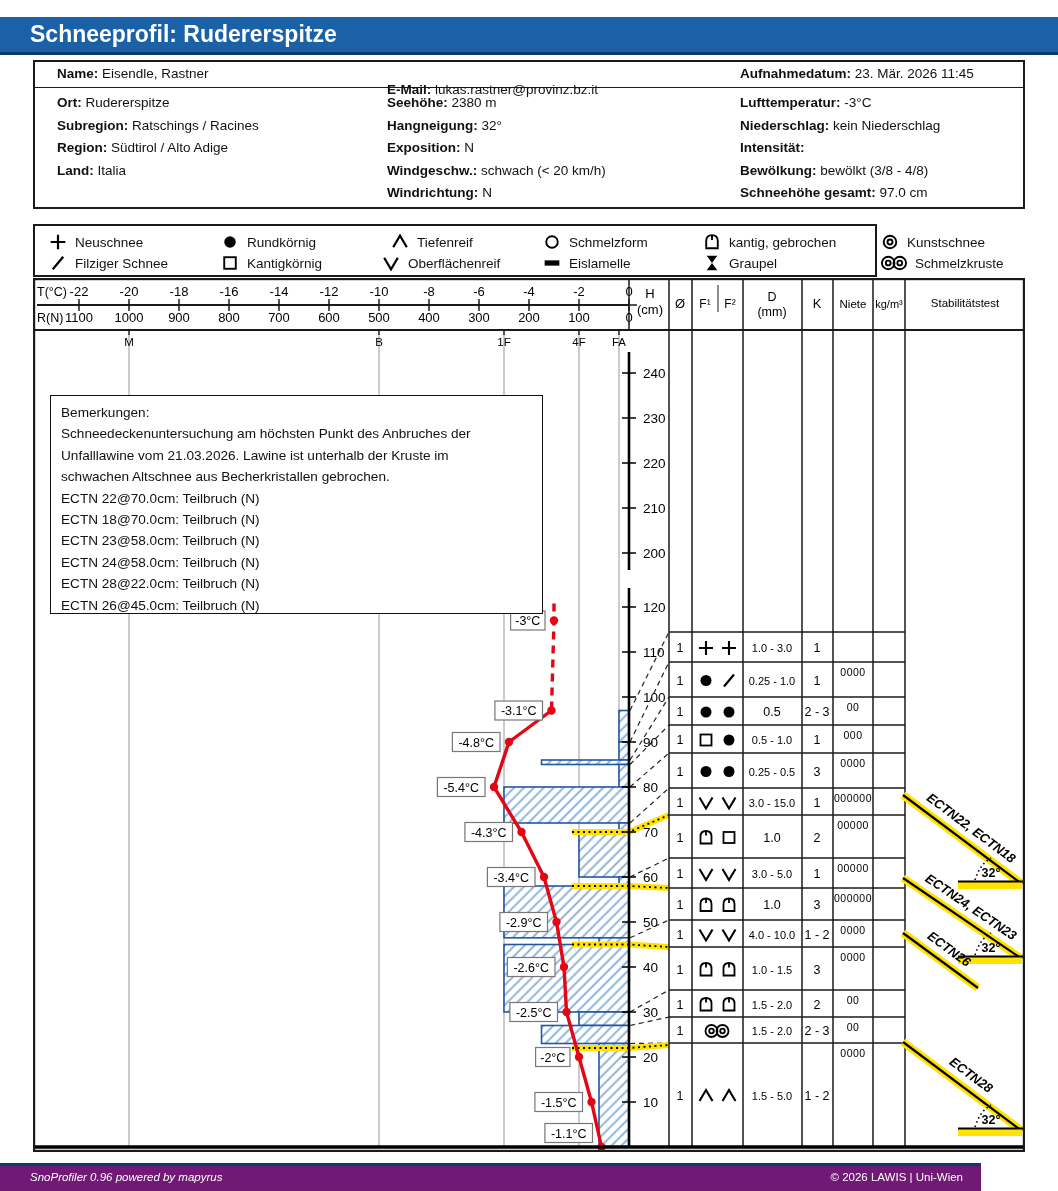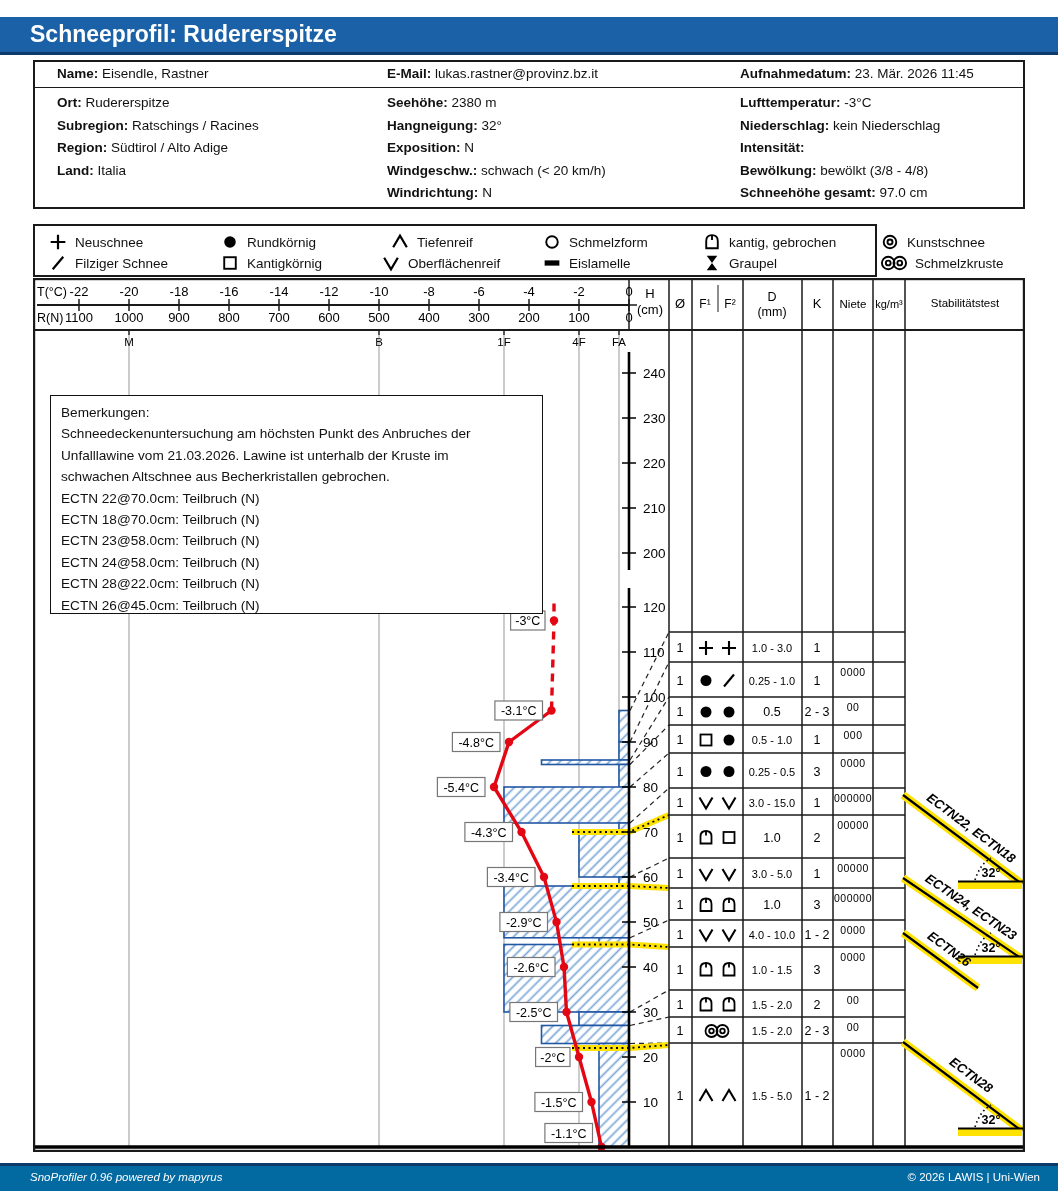--- a/index.html
+++ b/index.html
@@ -11,35 +11,35 @@
   #infobox .sep{position:absolute;left:0;top:25px;width:100%;height:0;border-top:1.5px solid #1a1a1a;}
   .kv{position:absolute;font-size:13.5px;white-space:nowrap;}
   .kv b{font-weight:bold;}
   #legendbox{left:33px;top:224px;width:844px;height:53px;}
   .lgitem{position:absolute;display:flex;align-items:center;height:22px;}
   .lgitem .lbl{font-size:13.5px;margin-left:5px;white-space:nowrap;}
   #chartwrap{position:absolute;left:33px;top:278px;width:992px;height:874px;}
   #chartsvg{position:absolute;left:0;top:0;}
   svg{font-family:"Liberation Sans",sans-serif;}
   #remarks{position:absolute;left:50px;top:351px;width:493px;height:219px;border:1.5px solid #111;background:#fff;box-sizing:border-box;padding:6px 10px;font-size:13.6px;line-height:21.4px;}
-  .footer{position:absolute;left:0;top:1163px;width:1058px;height:25px;background:#0369a1;border-top:3px solid #0d3a6b;color:#fff;font-size:11.5px;}
+  .footer{position:absolute;left:0;top:1163px;width:981px;height:25px;background:#701a75;border-top:3px solid #0d3a6b;color:#fff;font-size:11.5px;}
   .footer .fl{position:absolute;left:30px;top:5px;font-style:italic;}
   .footer .fr{position:absolute;right:18px;top:5px;}
 </style>
 </head>
 <body>
 
 <div class="titlebar">
   <span>Schneeprofil: Rudererspitze</span>
 </div>
 
 <div class="box" id="infobox">
   <div class="sep"></div>
 <div class="kv" style="left: 22px; top: 4px;"><b>Name:</b> <span>Eisendle, Rastner</span></div>
-    <div class="kv" style="left: 352px; top: 4px; text-align: right;"><b>E-Mail:</b> <span>lukas.rastner@provinz.bz.it</span></div>
+    <div class="kv" style="left: 352px; top: 20px; text-align: right;"><b>E-Mail:</b> <span>lukas.rastner@provinz.bz.it</span></div>
     <div class="kv" style="left: 705px; top: 4px;"><b>Aufnahmedatum:</b> <span>23. Mär. 2026 11:45</span></div>
     <div class="kv" style="left: 22px; top: 33px;"><b>Ort:</b> <span>Rudererspitze</span></div>
     <div class="kv" style="left: 22px; top: 55.5px;"><b>Subregion:</b> <span>Ratschings / Racines</span></div>
     <div class="kv" style="left: 22px; top: 78px;"><b>Region:</b> <span>Südtirol / Alto Adige</span></div>
     <div class="kv" style="left: 22px; top: 100.5px;"><b>Land:</b> <span>Italia</span></div>
     <div class="kv" style="left: 22px; top: 113px; margin-top: 48px;"><b>Lat/Long :</b> <span>46.8993° / 11.2646°</span></div>
     <div class="kv" style="left: 352px; top: 33px;"><b>Seehöhe:</b> <span>2380 m</span></div>
     <div class="kv" style="left: 352px; top: 55.5px;"><b>Hangneigung:</b> <span>32°</span></div>
     <div class="kv" style="left: 352px; top: 78px;"><b>Exposition:</b> <span>N</span></div>
     <div class="kv" style="left: 352px; top: 100.5px;"><b>Windgeschw.:</b> <span>schwach (&lt; 20 km/h)</span></div>

